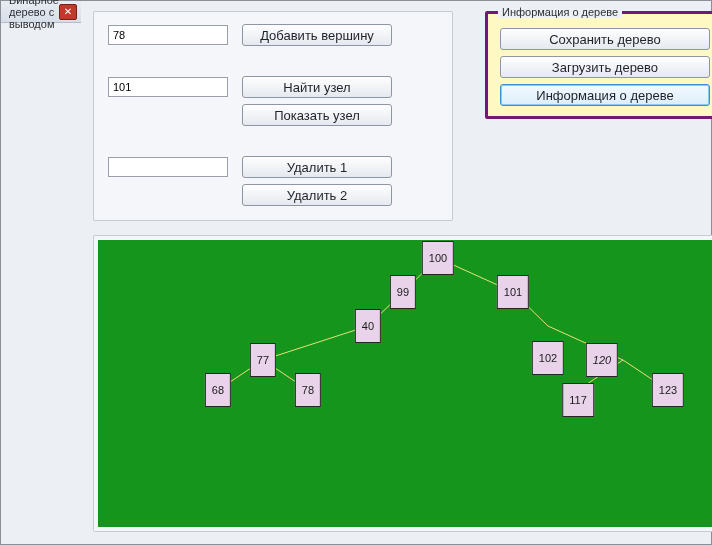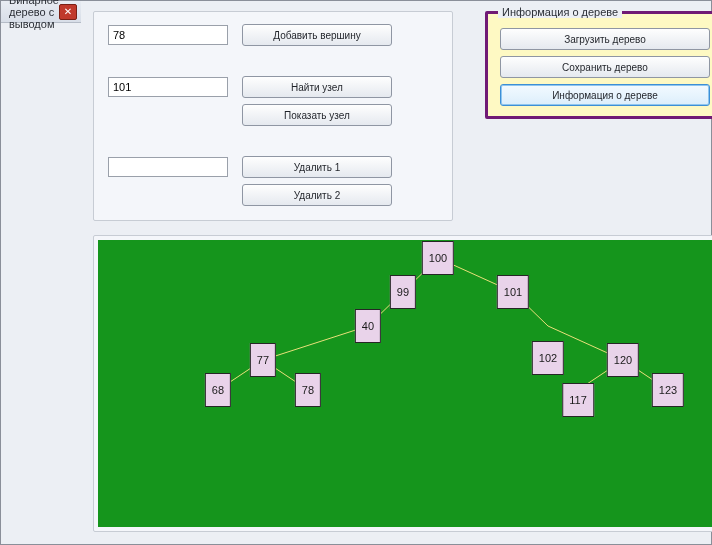--- a/index.html
+++ b/index.html
@@ -92,21 +92,21 @@
     font-family: inherit;
     font-size: 11px;
   }
   button.winbtn {
     height: 22px;
     min-width: 150px;
     border: 1px solid #8f96a3;
     border-radius: 3px;
     background: linear-gradient(#fefefe, #e5e9ef);
     font-family: inherit;
-    font-size: 10px;
+    font-size: 13px;
     color: #1f2228;
     cursor: default;
     padding: 0 10px;
   }
   button.winbtn.highlight {
     border: 1px solid #3d8fd6;
     box-shadow: 0 0 0 1px #8fc6ef inset;
     background: linear-gradient(#f3faff, #dceefb);
   }
   .info-stack button.winbtn {
@@ -181,22 +181,22 @@
         <div class="row">
           <span style="width:120px"></span>
           <button class="winbtn">Удалить 2</button>
         </div>
       </div>
 
       <div class="right-panel">
         <div class="groupbox">
           <span class="legend">Информация о дереве</span>
           <div class="info-stack">
+            <button class="winbtn">Сохранить дерево</button>
             <button class="winbtn">Загрузить дерево</button>
-            <button class="winbtn">Сохранить дерево</button>
             <button class="winbtn highlight">Информация о дереве</button>
           </div>
         </div>
       </div>
 
     </div>
 
     <div class="canvas-wrap">
       <div class="tree-canvas" id="tree-canvas">
         <svg id="tree-edges">
@@ -210,21 +210,21 @@
             <line x1="450" y1="86" x2="525" y2="120" stroke="#e9e07a" stroke-width="1"></line>
             <line x1="525" y1="120" x2="480" y2="150" stroke="#e9e07a" stroke-width="1"></line>
             <line x1="525" y1="120" x2="570" y2="150" stroke="#e9e07a" stroke-width="1"></line>
           </svg>
       <div class="node" style="left: 340px; top: 18px;">100</div>
           <div class="node" style="left: 305px; top: 52px;">99</div>
           <div class="node" style="left: 415px; top: 52px;">101</div>
           <div class="node" style="left: 270px; top: 86px;">40</div>
           <div class="node" style="left: 450px; top: 86px; margin-top: 32px;">102</div>
           <div class="node" style="left: 165px; top: 120px;">77</div>
-          <div class="node" style="left: 525px; top: 120px;">120</div>
+          <div class="node" style="left: 504px; top: 120px; font-style: italic;">120</div>
           <div class="node" style="left: 120px; top: 150px;">68</div>
           <div class="node" style="left: 210px; top: 150px;">78</div>
           <div class="node" style="left: 480px; top: 160px;">117</div>
           <div class="node" style="left: 570px; top: 150px; text-align: right;">123</div>
         </div>
     </div>
 
   </div>
 </div>
 

